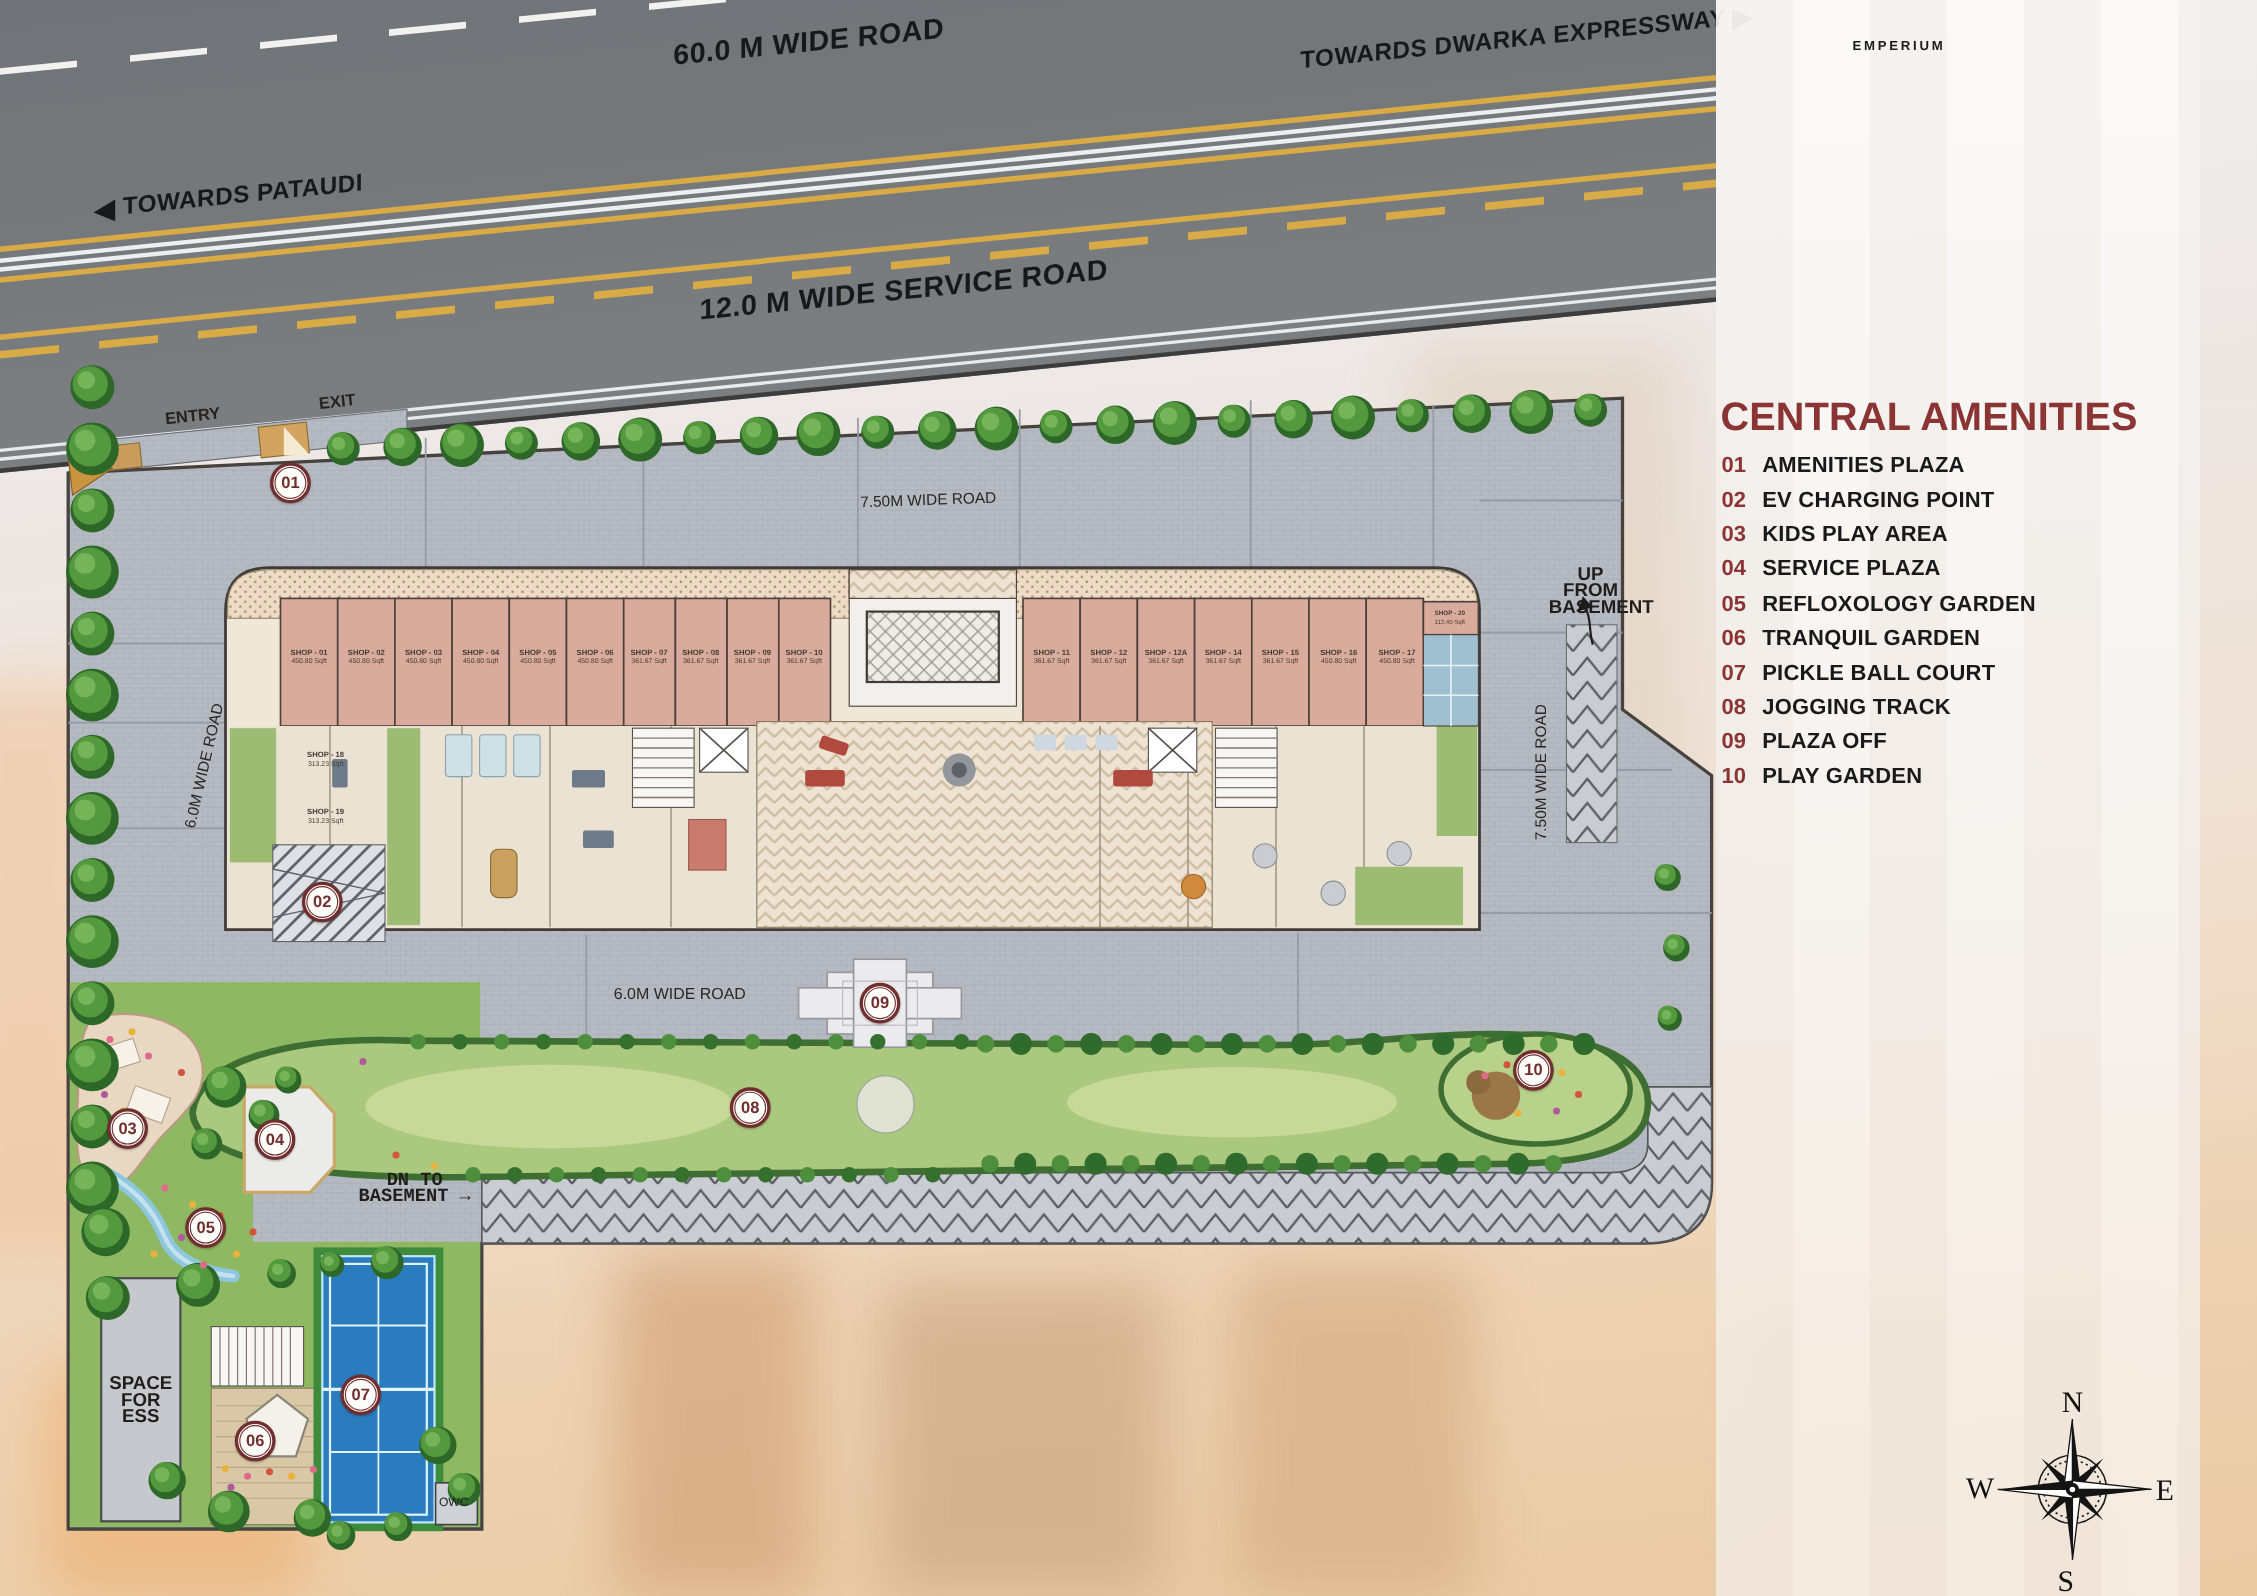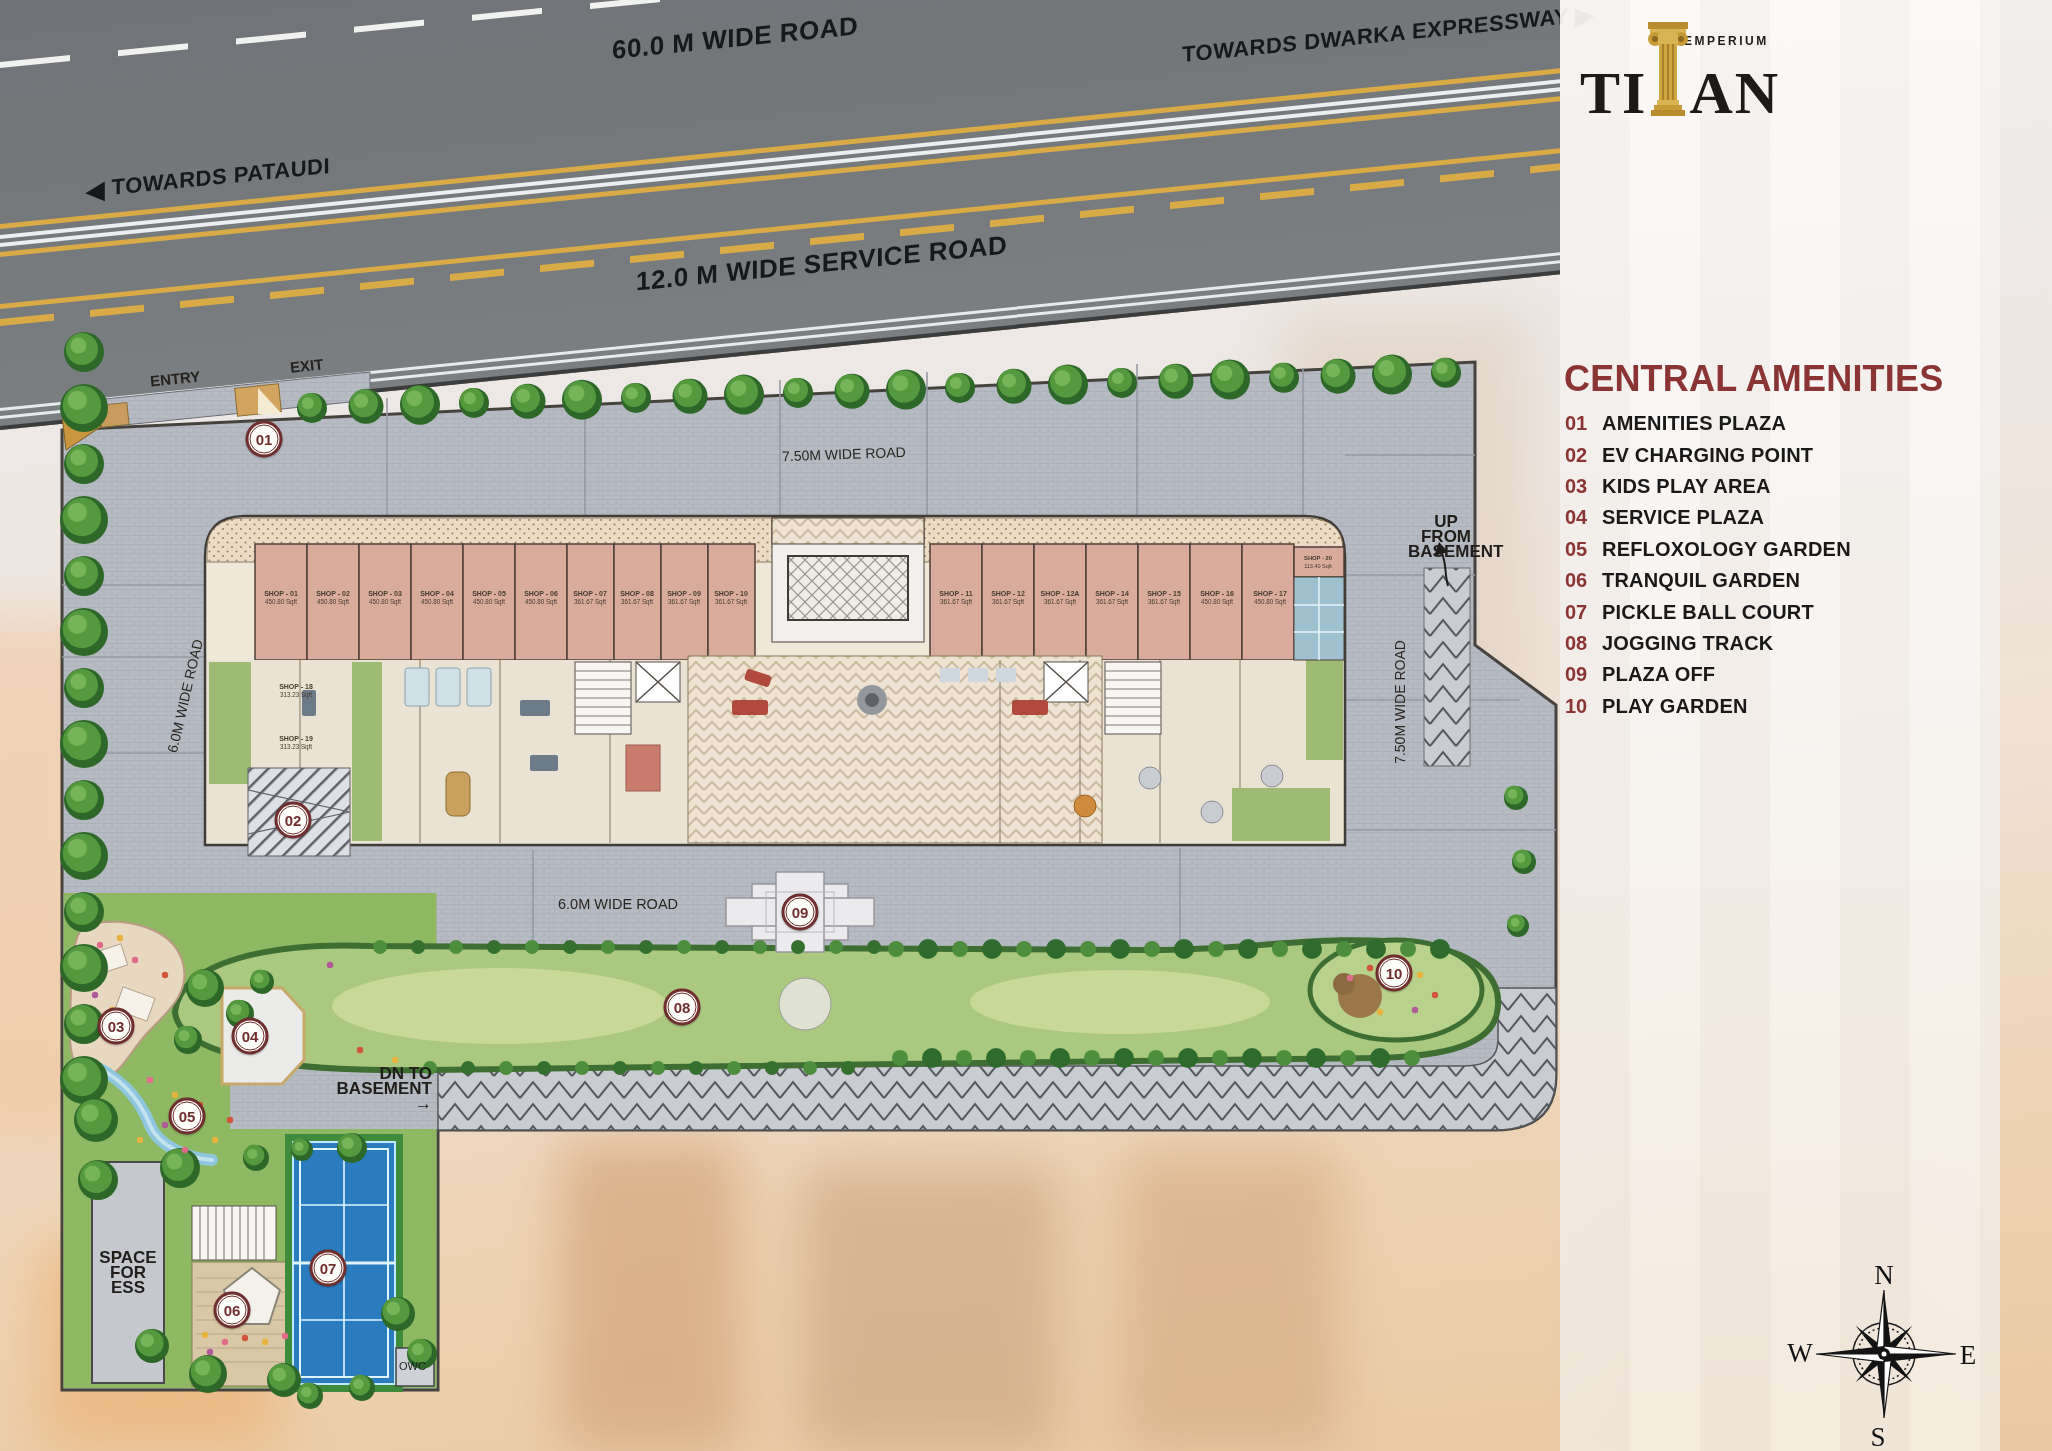--- a/index.html
+++ b/index.html
@@ -557,21 +557,21 @@
 <div class="plabel" style="left:150px;top:370px;font-size:15px;transform:rotate(-6deg);">ENTRY</div>
 <div class="plabel" style="left:290px;top:357px;font-size:15px;transform:rotate(-6deg);">EXIT</div>
 <div class="plabel" style="left:782px;top:446px;font-size:14px;font-weight:400;color:#2a2723;transform:rotate(-2deg);">7.50M WIDE ROAD</div>
 <div class="plabel" style="left:1330px;top:694px;font-size:14px;font-weight:400;color:#2a2723;transform:rotate(-90deg);transform-origin:center;width:140px;text-align:center;">7.50M WIDE ROAD</div>
 <div class="plabel" style="left:110px;top:688px;font-size:14px;font-weight:400;color:#2a2723;transform:rotate(-77deg);transform-origin:center;width:150px;text-align:center;">6.0M WIDE ROAD</div>
 <div class="plabel" style="left:558px;top:896px;font-size:14.5px;font-weight:400;color:#2a2723;">6.0M WIDE ROAD</div>
 <div class="small2" style="position:absolute;left:1408px;top:514px;width:76px;z-index:30;">
   <div>UP FROM</div>
       <div>BASEMENT</div>
 </div>
-<div class="small2" style="position:absolute;left:322px;top:1066px;width:110px;z-index:30;text-align:right;">
+<div class="small2" style="position:absolute;left:322px;top:1066px;width:110px;z-index:30;font-family:Liberation Mono, monospace;">
   <div>DN TO</div>
   <div><span>BASEMENT</span> <span>→</span></div>
 </div>
 <div class="small2" style="position:absolute;left:92px;top:1250px;width:72px;z-index:30;">
   <div>SPACE</div>
       <div>FOR ESS</div>
 </div>
 <div class="plabel" style="left:399px;top:1360px;font-size:11px;font-weight:400;color:#1d1d1d;">OWC</div>
 
 <div id="shop-labels">
@@ -666,38 +666,20 @@
       <div class="marker" style="left: 328px; top: 1268px;">07</div>
       <div class="marker" style="left: 682px; top: 1007px;">08</div>
       <div class="marker" style="left: 800px; top: 912px;">09</div>
       <div class="marker" style="left: 1394px; top: 973px;">10</div>
     </div>
 
 <div class="panel">
   <div class="panel-stripes"></div>
   <div class="logo">
     <div class="logo-tag">EMPERIUM</div>
-    <div class="logo-row">
-      <span>TI</span>
-      <svg width="44" height="98" viewBox="0 0 44 98" style="margin:0 -1px;">
-        <rect x="2" y="2" width="40" height="7" fill="#b98d2e"></rect>
-        <rect x="4" y="9" width="36" height="5" fill="#d9b452"></rect>
-        <circle cx="9" cy="19" r="7" fill="#c79b36"></circle>
-            <circle cx="35" cy="19" r="7" fill="#c79b36"></circle>
-        <circle cx="9" cy="19" r="3" fill="#8f6b1e"></circle>
-            <circle cx="35" cy="19" r="3" fill="#8f6b1e"></circle>
-        <rect x="12" y="14" width="20" height="10" fill="#d9b452"></rect>
-        <rect x="13" y="24" width="18" height="56" fill="#cfa640"></rect>
-        <path d="M17,24 V80 M22,24 V80 M27,24 V80" stroke="#9a7522" stroke-width="1.5"></path>
-        <rect x="11" y="80" width="22" height="5" fill="#d9b452"></rect>
-        <rect x="8" y="85" width="28" height="5" fill="#c79b36"></rect>
-        <rect x="5" y="90" width="34" height="6" fill="#b98d2e"></rect>
-      </svg>
-      <span>AN</span>
-    </div>
   </div>
 
   <h2 class="pan-head">CENTRAL AMENITIES</h2>
   <div id="amenities-list">
         <div class="arow">
           <div class="anum">01</div>
           <div class="albl">AMENITIES PLAZA</div>
         </div>
         <div class="arow">
           <div class="anum">02</div>

